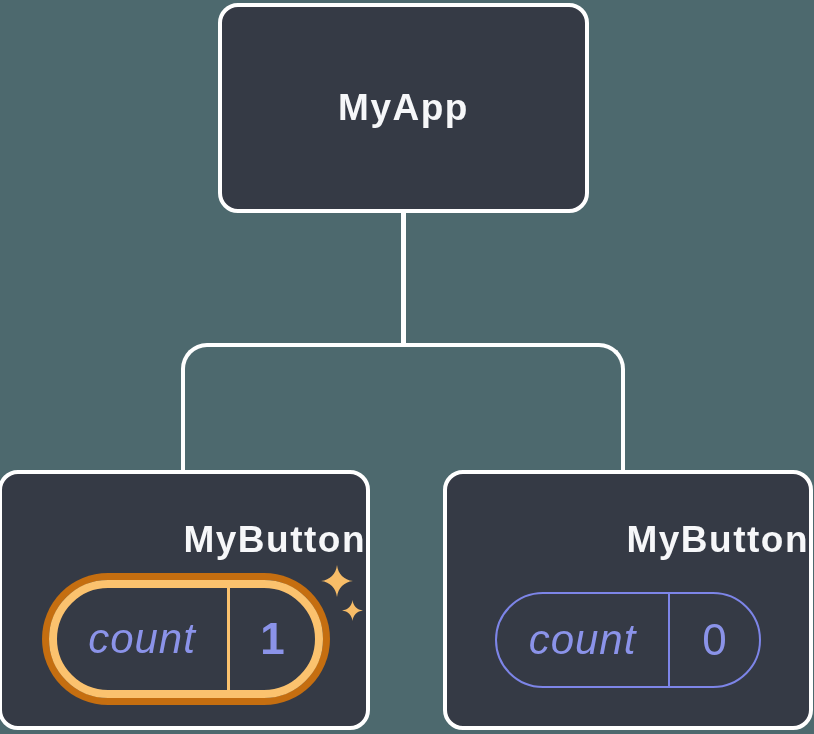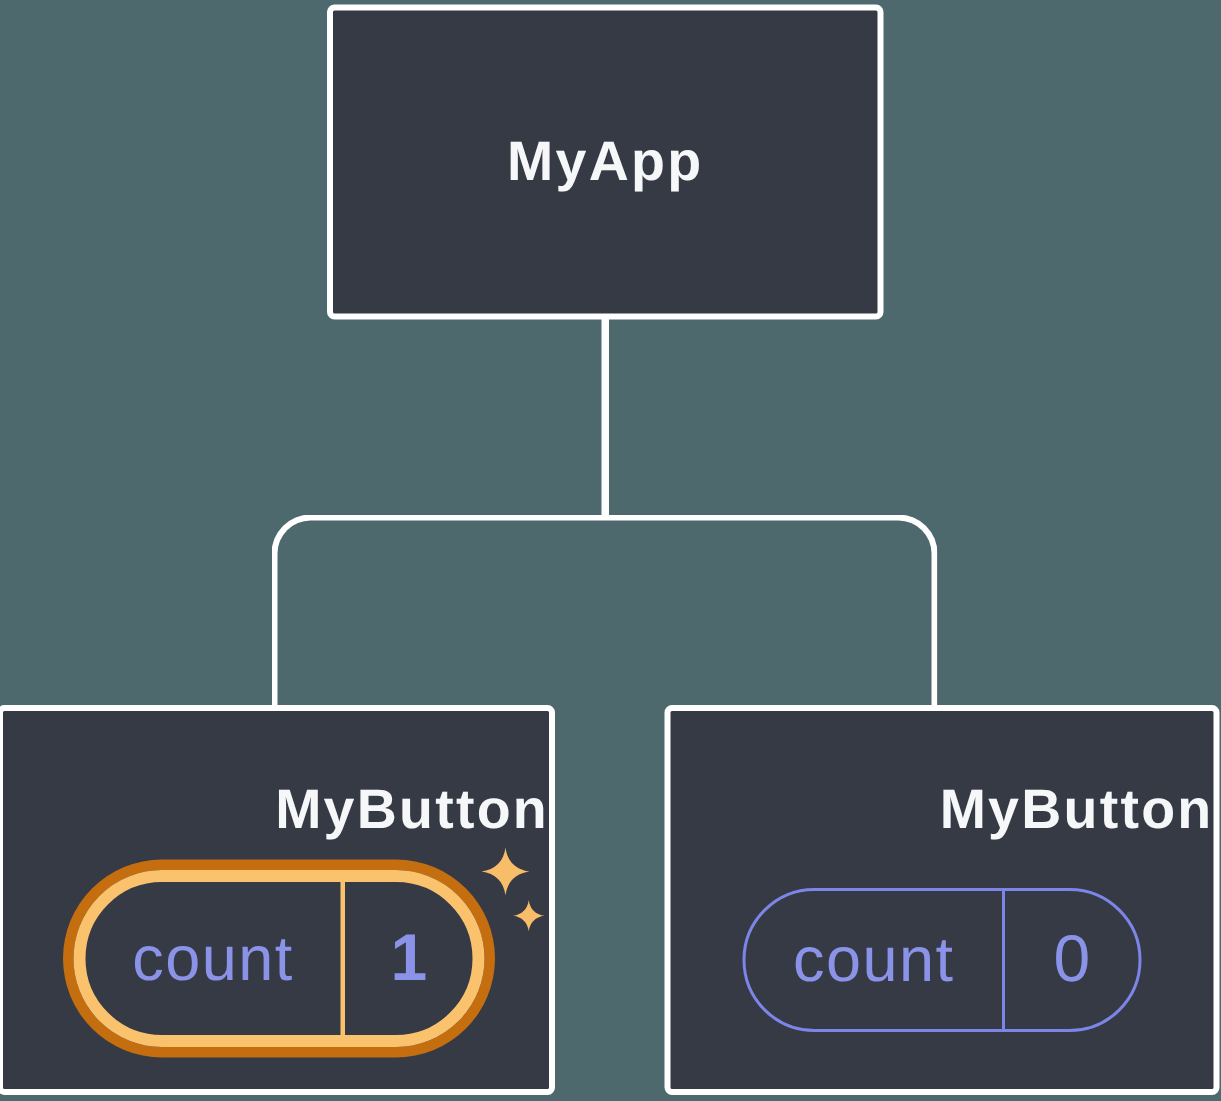--- a/index.html
+++ b/index.html
@@ -23,21 +23,21 @@
     height: 734px;
     background: var(--background);
     overflow: hidden;
   }
 
   
   .node {
     position: absolute;
     background: var(--node-fill);
     border: 4px solid var(--node-border);
-    border-radius: 5px;
+    border-radius: 20px;
   }
   .node-root {
     left: 218px; top: 3px;
     width: 371px; height: 210px;
     display: flex; align-items: center; justify-content: center;
   }
   .node-left  { left: -2px;  top: 470px; width: 372px; height: 260px; }
   .node-right { left: 443px; top: 470px; width: 370px; height: 260px; }
 
   .node-label {
@@ -88,20 +88,21 @@
   .pill-cool {
     left: 48px; top: 118px;
     width: 266px; height: 96px;
     border: 2px solid var(--state-border);
   }
   .pill-key {
     display: flex; align-items: center; justify-content: center;
     color: var(--state-text);
     font-size: 42px;
     letter-spacing: 1px;
+    font-style: italic;
   }
   .pill-hot  .pill-key { width: 170px; }
   .pill-cool .pill-key { width: 171px; }
   .pill-divider { width: 3px; }
   .pill-hot  .pill-divider { background: var(--highlight-inner); }
   .pill-cool .pill-divider { width: 2px; background: var(--state-border); }
   .pill-value {
     flex: 1;
     display: flex; align-items: center; justify-content: center;
     color: var(--state-text);

